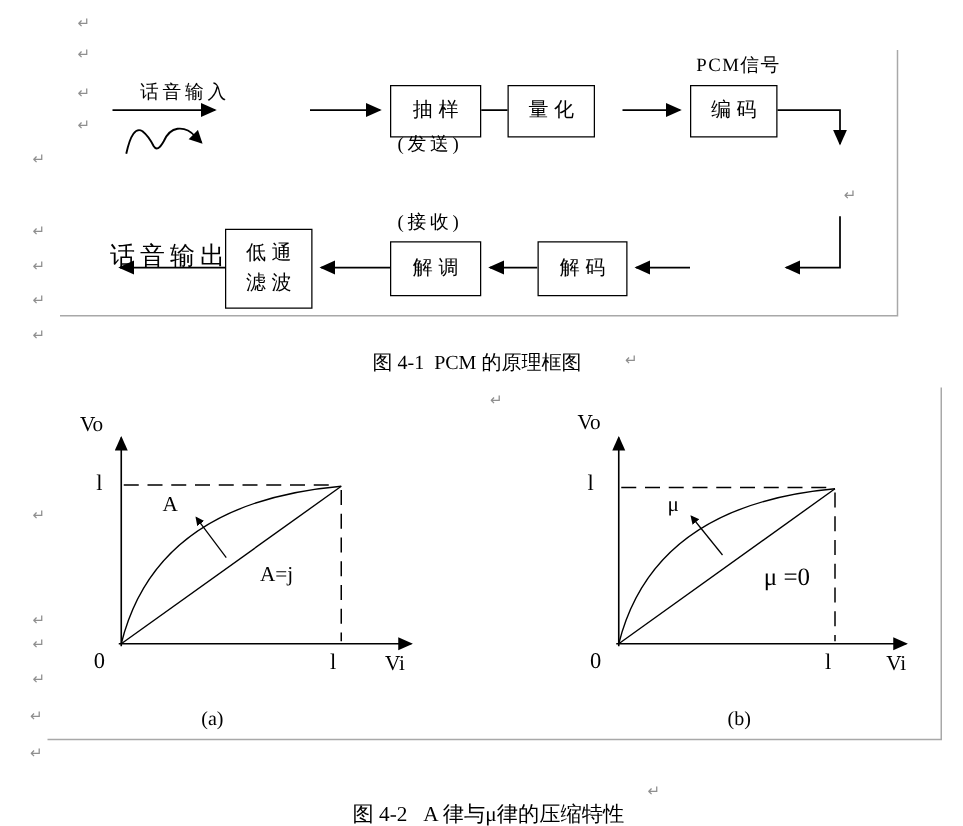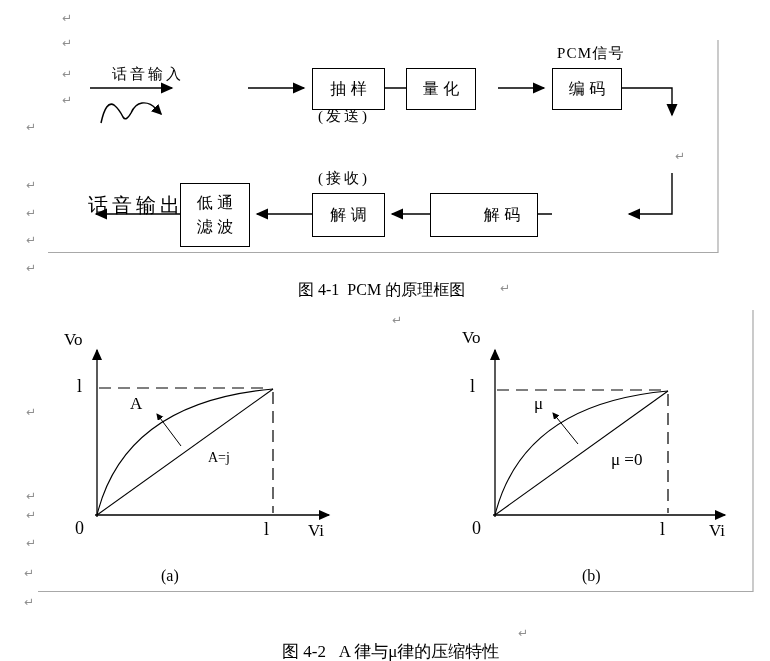--- a/index.html
+++ b/index.html
@@ -96,51 +96,51 @@
 
   <div class="block" style="left:312px;top:68px;width:71px;height:40px;">
     <div>抽样</div>
   </div>
   <div class="block" style="left:406px;top:68px;width:68px;height:40px;">
     <div>量化</div>
   </div>
   <div class="block" style="left:552px;top:68px;width:68px;height:40px;">
     <div>编码</div>
   </div>
-  <div class="block" style="left:430px;top:193px;width:70px;height:42px;padding-left:36px;">
+  <div class="block" style="left:430px;top:193px;width:70px;height:42px;">
     <div>解码</div>
   </div>
   <div class="block" style="left:312px;top:193px;width:71px;height:42px;">
     <div>解调</div>
   </div>
   <div class="block" style="left:180px;top:183px;width:68px;height:62px;">
     <div>低通</div>
     <div>滤波</div>
   </div>
 
   <div class="lbl ls" style="left:88px;top:65px;font-size:15px;margin-left:24px;">话音输入</div>
   <div class="lbl ls" style="left:88px;top:193px;font-size:20px;">话音输出</div>
   <div class="lbl" style="left:557px;top:44px;font-size:15px;letter-spacing:.08em;">PCM信号</div>
   <div class="lbl ls" style="left:318px;top:107px;font-size:15px;">(发送)</div>
   <div class="lbl ls" style="left:318px;top:169px;font-size:15px;">(接收)</div>
   <div class="cap" style="left:298px;top:280px;font-size:16px;">图 4-1  PCM 的原理框图</div>
 
   <div class="lbl" style="left:64px;top:330px;font-size:17px;">Vo</div>
   <div class="lbl" style="left:77px;top:376px;font-size:18px;">l</div>
   <div class="lbl" style="left:130px;top:394px;font-size:17px;">A</div>
-  <div class="lbl" style="left:208px;top:450px;font-size:14px;">A=j</div>
+  <div class="lbl" style="left:208px;top:450px;font-size:17px;">A=j</div>
   <div class="lbl" style="left:75px;top:518px;font-size:18px;">0</div>
   <div class="lbl" style="left:264px;top:519px;font-size:18px;">l</div>
   <div class="lbl" style="left:308px;top:521px;font-size:17px;">Vi</div>
   <div class="lbl" style="left:161px;top:566px;font-size:16px;">(a)</div>
 
   <div class="lbl" style="left:462px;top:328px;font-size:17px;">Vo</div>
   <div class="lbl" style="left:470px;top:376px;font-size:18px;">l</div>
   <div class="lbl" style="left:534px;top:394px;font-size:17px;">μ</div>
-  <div class="lbl" style="left:611px;top:450px;font-size:17px;">μ =0</div>
+  <div class="lbl" style="left:611px;top:450px;font-size:20px;">μ =0</div>
   <div class="lbl" style="left:472px;top:518px;font-size:18px;">0</div>
   <div class="lbl" style="left:660px;top:519px;font-size:18px;">l</div>
   <div class="lbl" style="left:709px;top:521px;font-size:17px;">Vi</div>
   <div class="lbl" style="left:582px;top:566px;font-size:16px;">(b)</div>
 
   <div class="cap" style="left:265px;top:620px;font-size:17px;">
     <span>图 </span><span class="spell">4-2   A</span><span> 律与μ律的压缩特性</span>
   </div>
 
   <div id="pilcrow-layer">

